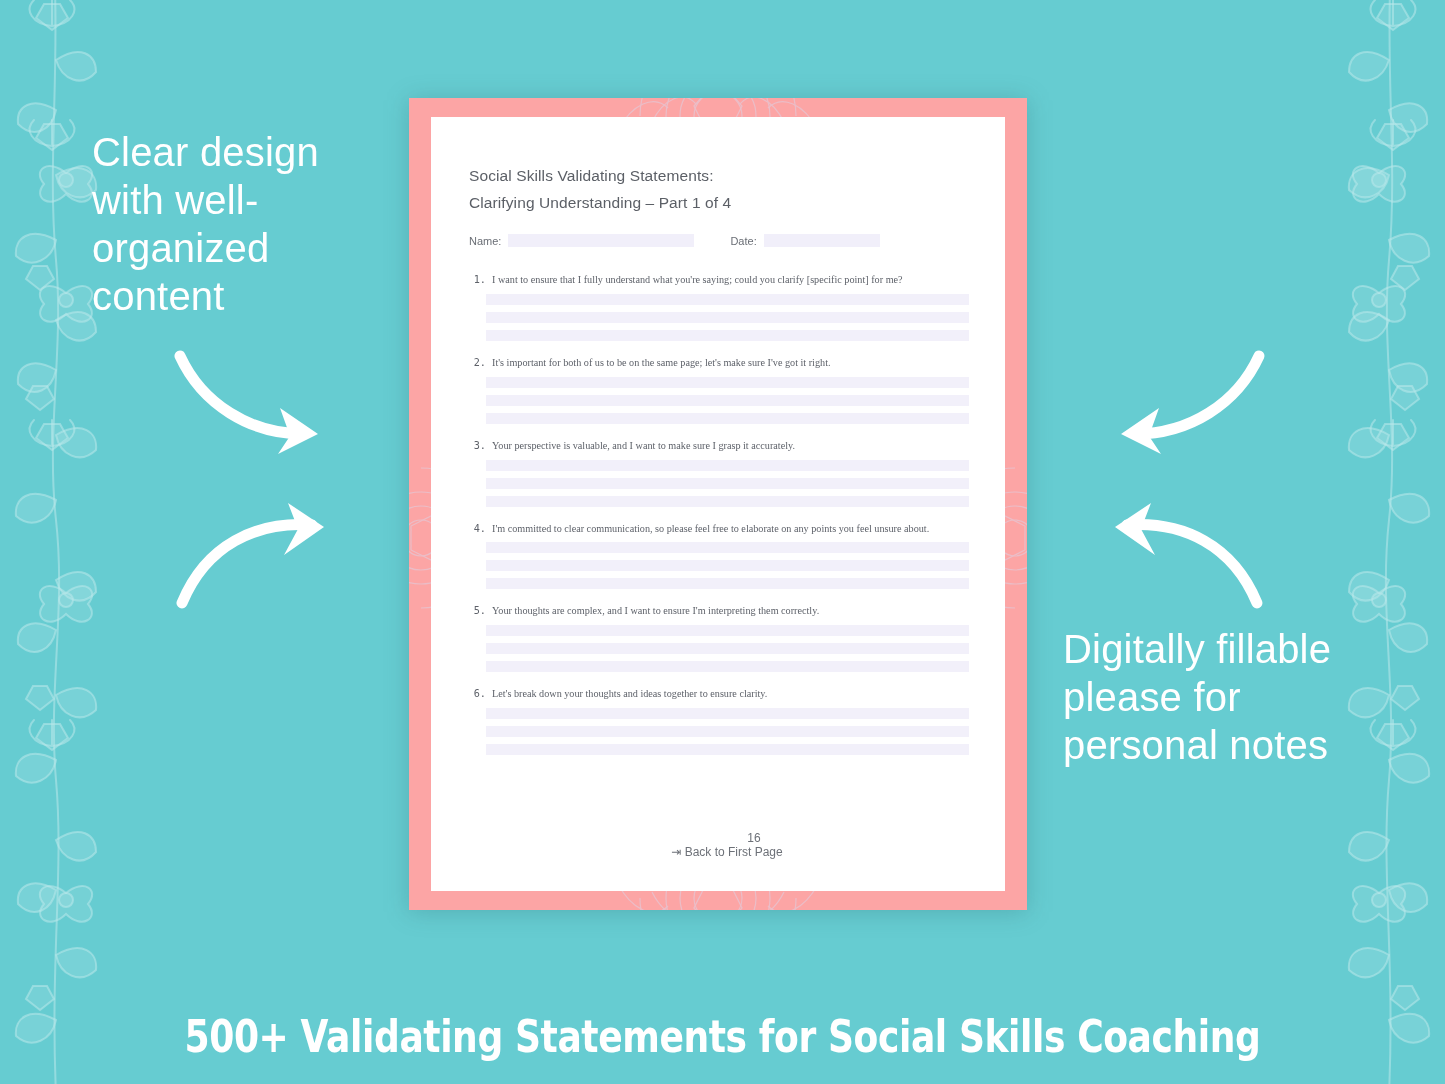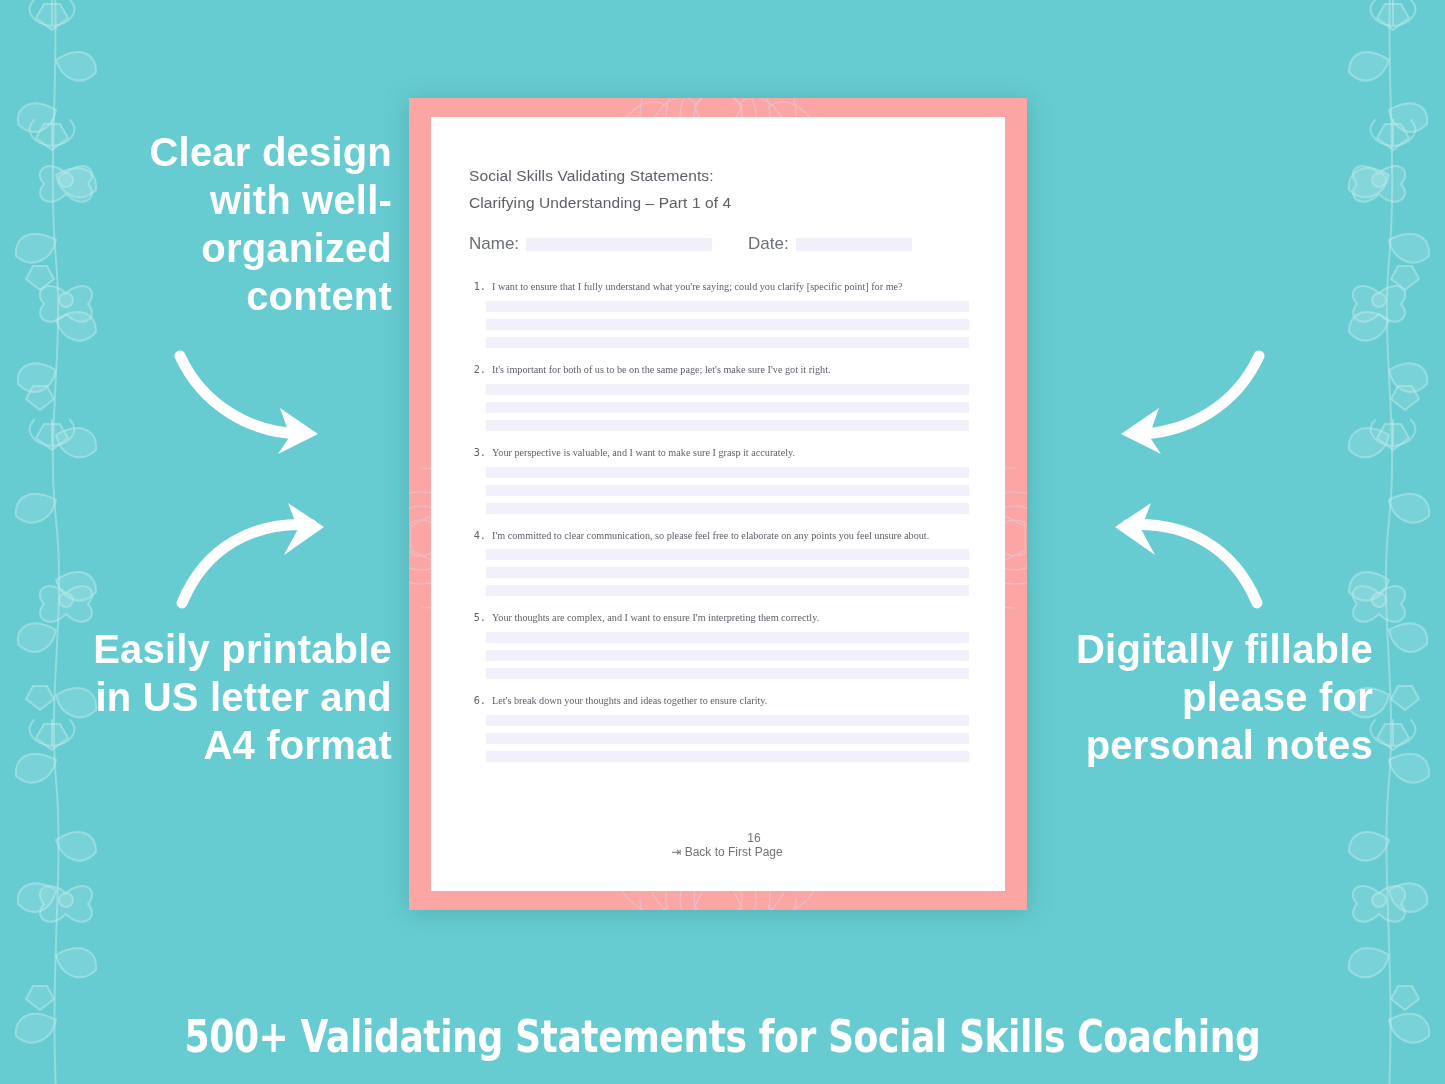--- a/index.html
+++ b/index.html
@@ -15,22 +15,22 @@
   
   .floral{position:absolute;top:0;bottom:0;width:110px;opacity:.55;pointer-events:none;}
   .floral.left{left:0;}
   .floral.right{right:0;transform:scaleX(-1);}
   .floral svg{width:100%;height:100%;display:block;}
 
   
   .promo{
     position:absolute;
     color:#ffffff;
-    text-align:right;
-    font-weight:700;
+    text-align:left;
+    font-weight:400;
     font-size:40px;
     line-height:1.2;
     letter-spacing:.2px;
     white-space:pre-line;
   }
   .promo-tl{left:92px;top:128px;width:300px;}
   .promo-bl{left:92px;top:625px;width:300px;}
   .promo-tr{right:72px;top:128px;width:310px;}
   .promo-br{right:72px;top:625px;width:310px;}
 
@@ -66,21 +66,21 @@
   .page-inner{position:absolute;left:38px;top:45px;right:36px;}
 
   .doc-title{
     color:#5b5f66;
     font-size:15.5px;
     line-height:1.75;
     font-weight:400;
     letter-spacing:.1px;
   }
 
-  .idrow{display:flex;align-items:center;margin-top:18px;font-size:17px;color:#6a6e75;}
+  .idrow{display:flex;align-items:center;margin-top:18px;font-size:11px;color:#6a6e75;}
   .idlabel{margin-right:7px;white-space:nowrap;}
   .idblank{height:13px;background:#f1effa;}
   .idblank.name{width:186px;}
   .idblank.date{width:116px;}
   .idspacer{width:36px;}
 
   .qlist{margin-top:26px;}
   .qitem{margin-bottom:15px;}
   .qhead{display:flex;font-family:"DejaVu Sans Mono","Liberation Mono",monospace;font-size:10.2px;line-height:1.45;color:#5d6169;}
   .qnum{width:17px;flex:0 0 17px;text-align:right;padding-right:6px;}
@@ -174,21 +174,20 @@
           </g>
         </g>
         <use href="#rfl" y="300"></use>
         <use href="#rfl" y="600"></use>
         <use href="#rfl" y="-120"></use>
       </g>
     </svg>
   </div>
 
   <div class="promo promo-tl">Clear design with well-organized content</div>
-  <div class="promo promo-bl">Easily printable in US letter and A4 format</div>
   <div class="promo promo-br">Digitally fillable please for personal notes</div>
 
   <div class="arrow arr-tl">
     <svg width="175" height="105" viewBox="0 0 175 105">
       <path d="M8 6 C 30 54, 78 84, 132 84" fill="none" stroke="#ffffff" stroke-width="11" stroke-linecap="round"></path>
       <path d="M108 58 L 146 84 L 106 104 L 118 86 Z" fill="#ffffff"></path>
     </svg>
   </div>
   <div class="arrow arr-bl">
     <svg width="175" height="105" viewBox="0 0 175 105">

